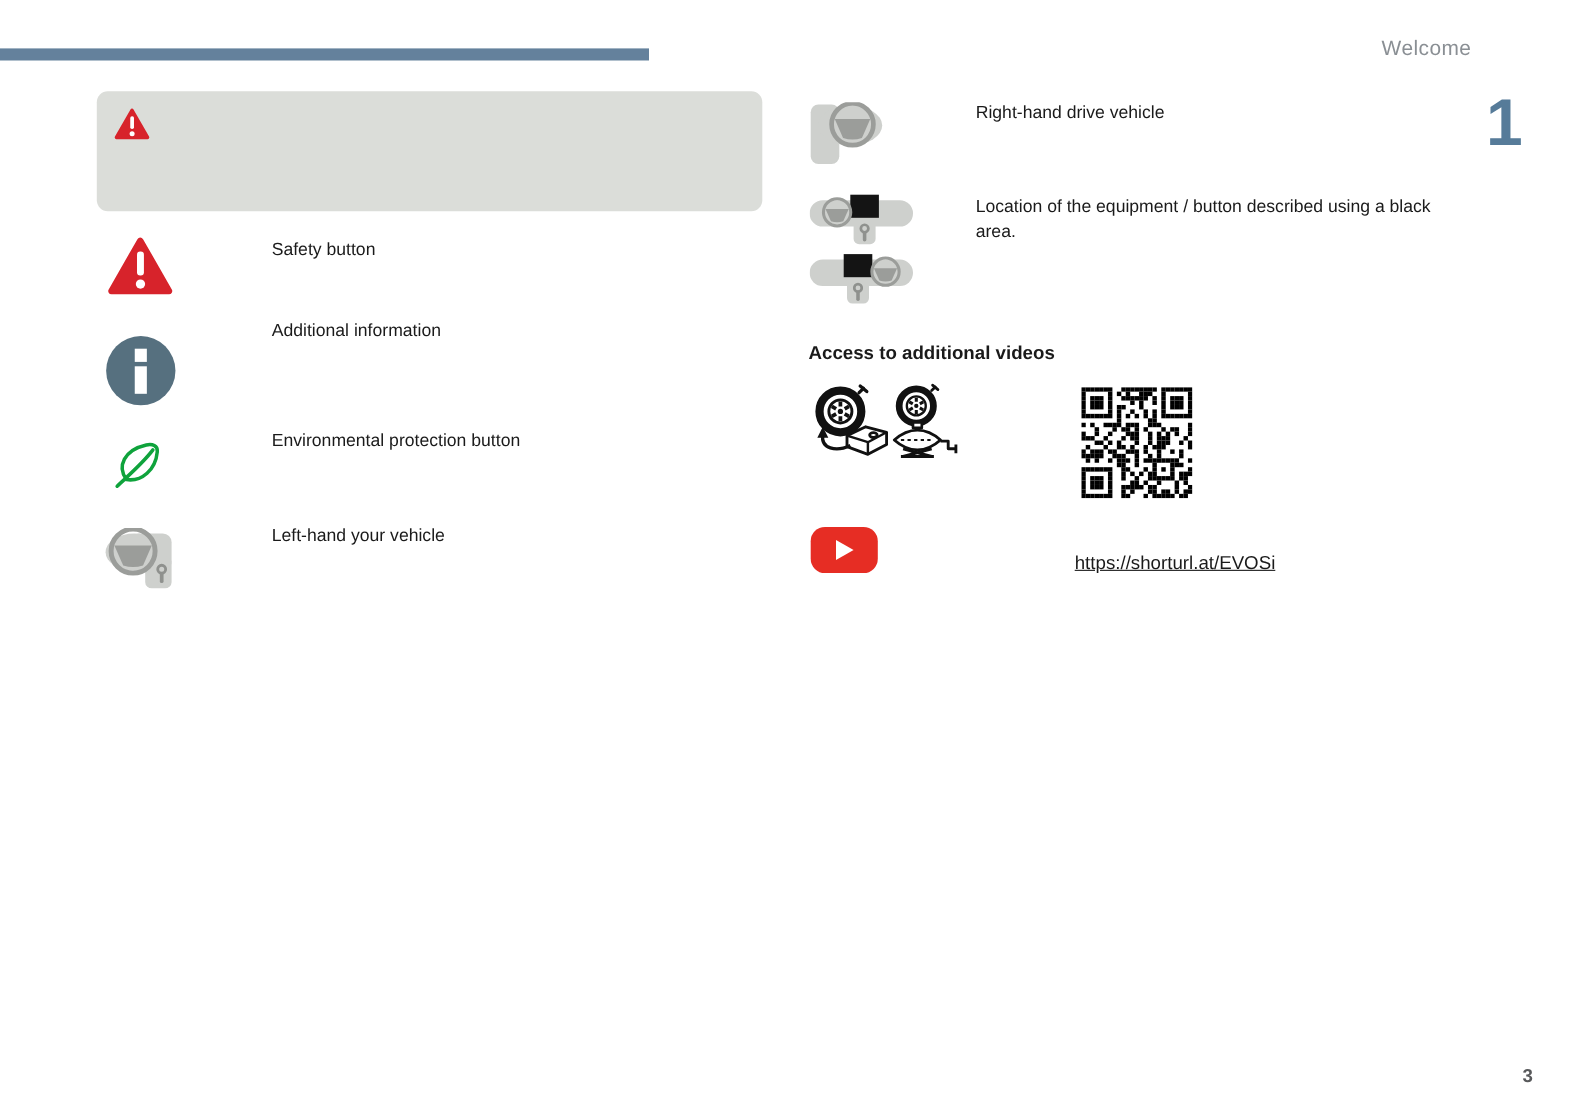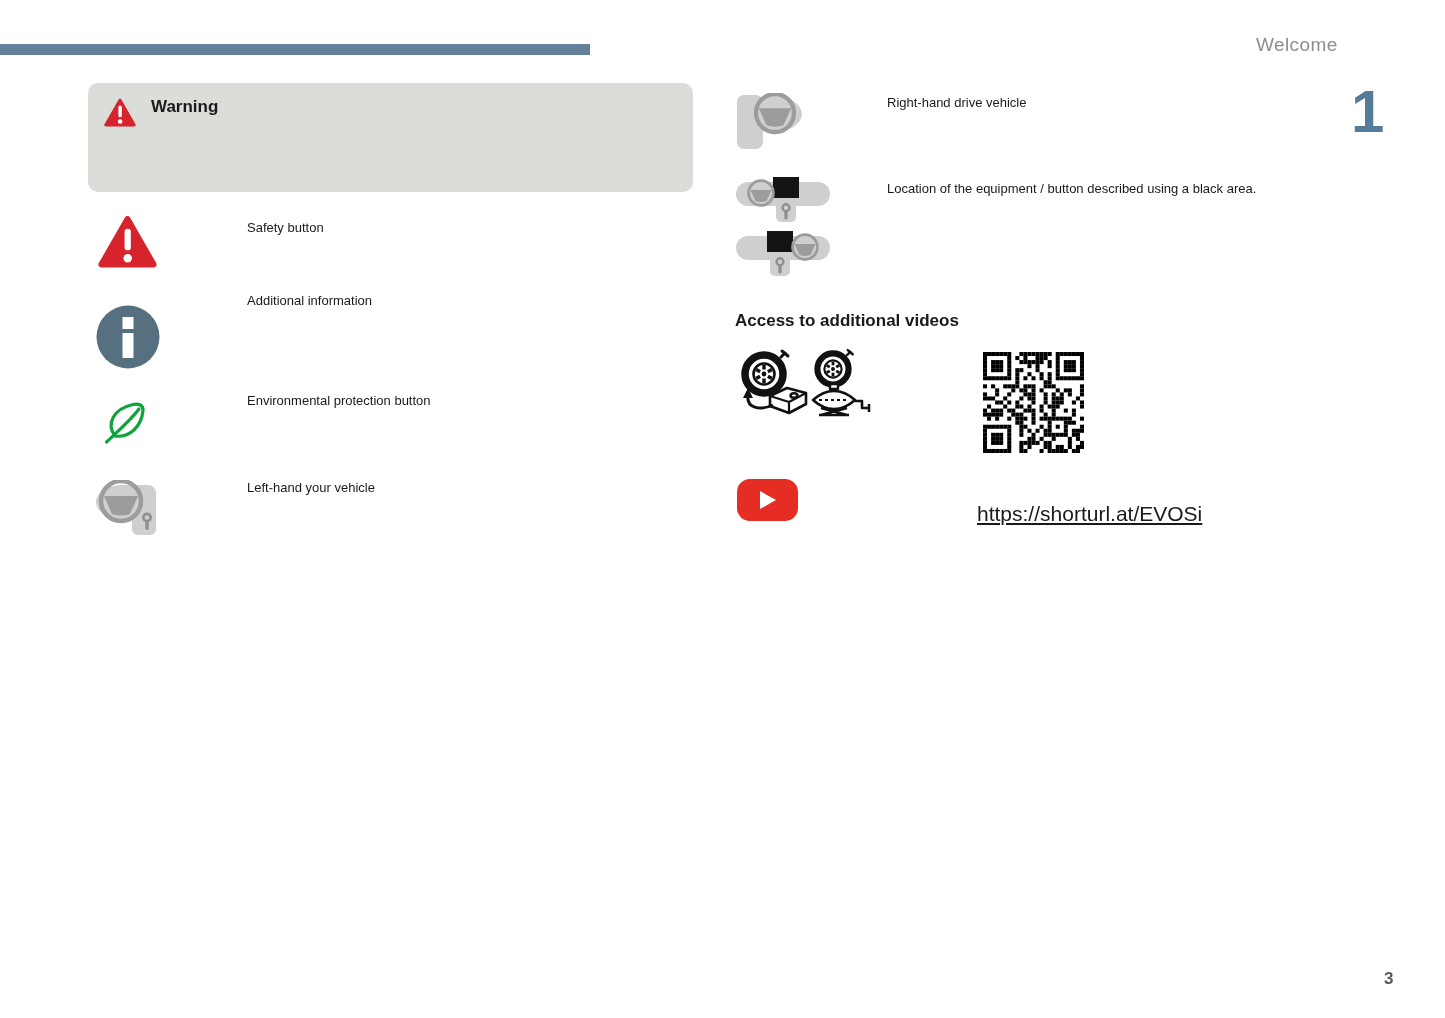--- a/index.html
+++ b/index.html
@@ -10,23 +10,23 @@
   .welcome{position:absolute;left:1256px;top:34px;font-size:19px;color:#8a8f94;letter-spacing:.4px;}
   .chapter-num{position:absolute;left:1351px;top:82px;font-size:60px;line-height:1;font-weight:700;color:#567b99;}
   .page-num{position:absolute;left:1384px;top:969px;font-size:17px;font-weight:700;color:#58595b;}
 
   .warn-box{position:absolute;left:88px;top:83px;width:605px;min-height:109px;box-sizing:border-box;
             background:#dbddd9;border-radius:10px;padding:13px 24px 14px 11px;font-size:17px;line-height:22px;}
   .warn-icon{float:left;width:34px;height:31px;margin:1px 14px 12px 4px;}
   .warn-title{display:block;font-weight:700;}
 
   .abs{position:absolute;}
-  .label{position:absolute;font-size:13px;line-height:22px;color:#1a1a1a;}
+  .label{position:absolute;font-size:16px;line-height:22px;color:#1a1a1a;}
   .bold-heading{position:absolute;font-size:17px;font-weight:700;color:#1a1a1a;text-align:right;}
-  .link{position:absolute;font-size:21px;color:#1a1a1a;text-decoration:underline;}
+  .link{position:absolute;font-size:17px;color:#1a1a1a;text-decoration:underline;}
 
   .yt-btn{position:absolute;left:737px;top:479px;width:61px;height:42px;background:#e62d24;border-radius:13px;
           display:flex;align-items:center;justify-content:center;}
 
   .qr-wrap{position:absolute;left:983px;top:352px;width:101px;height:101px;background:#fff;}
   svg{display:block;}
 </style>
 </head>
 <body>
 
@@ -65,21 +65,20 @@
   <div class="top-bar"></div>
   <div class="welcome">Welcome</div>
   <div class="chapter-num">1</div>
 
   <div class="warn-box">
     <svg class="warn-icon" viewBox="0 0 64 58">
       <path d="M29.4 4.5 a3 3 0 0 1 5.2 0 L61.2 51 a3 3 0 0 1 -2.6 4.5 H5.4 A3 3 0 0 1 2.8 51 Z" fill="#d7232b"></path>
       <rect x="29" y="16" width="6.4" height="22" rx="3" fill="#fff"></rect>
       <circle cx="32.2" cy="46" r="4.3" fill="#fff"></circle>
     </svg>
-    <span class="warn-title">Warning</span>
   </div>
 
   <svg class="abs" style="left:96px;top:213px" width="63" height="57" viewBox="0 0 64 58">
     <path d="M29.4 4.5 a3 3 0 0 1 5.2 0 L61.2 51 a3 3 0 0 1 -2.6 4.5 H5.4 A3 3 0 0 1 2.8 51 Z" fill="#d7232b"></path>
     <rect x="29" y="16" width="6.4" height="22" rx="3" fill="#fff"></rect>
     <circle cx="32.2" cy="46" r="4.3" fill="#fff"></circle>
   </svg>
   <div class="label" style="left:247px;top:217px">Safety button</div>
 
   <svg class="abs" style="left:96px;top:305px" width="64" height="64" viewBox="0 0 64 64">

